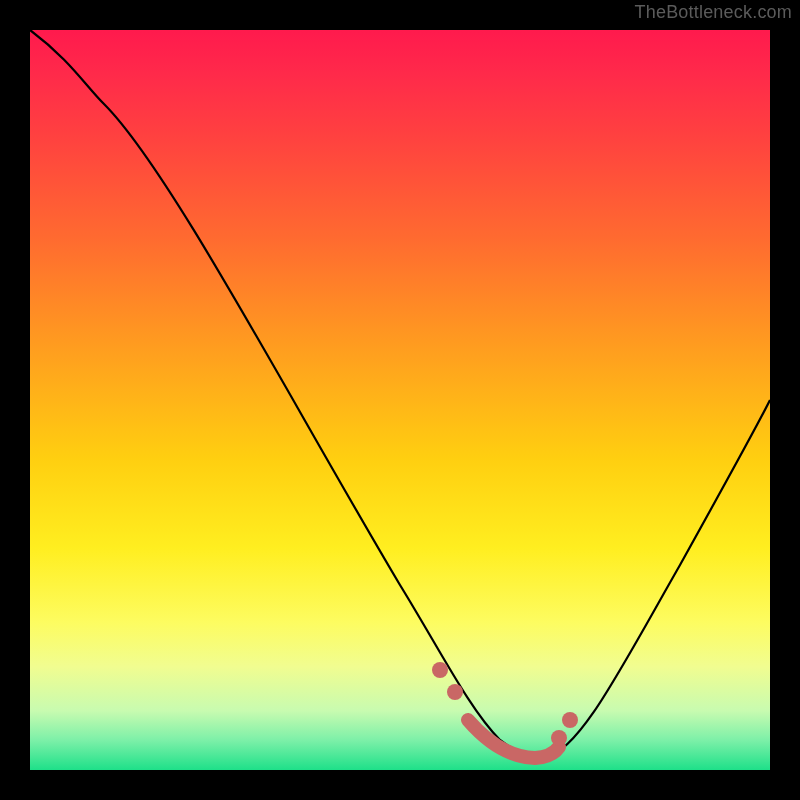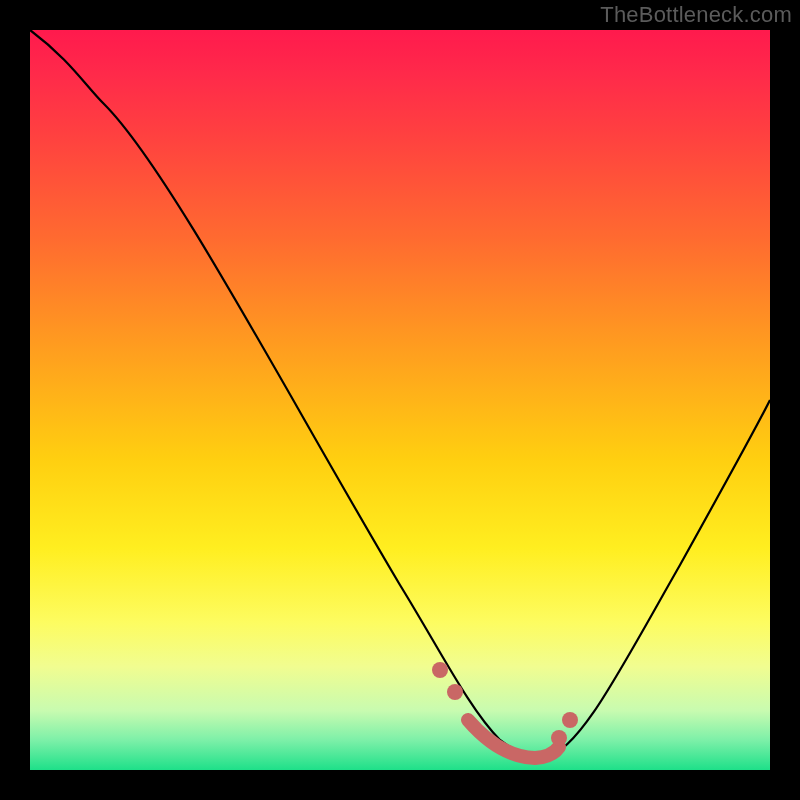--- a/index.html
+++ b/index.html
@@ -45,21 +45,21 @@
       #c8fbb0 92%,
       #7cf0a8 96%,
       #1ee089 100%
     );
   }
   .watermark {
     position: absolute;
     top: 2px;
     right: 8px;
     color: #5b5b5b;
-    font-size: 22px;
+    font-size: 18px;
     font-weight: 500;
     letter-spacing: 0.2px;
     user-select: none;
   }
   svg.curve {
     position: absolute;
     left: 0; top: 0;
     width: 100%;
     height: 100%;
   }

